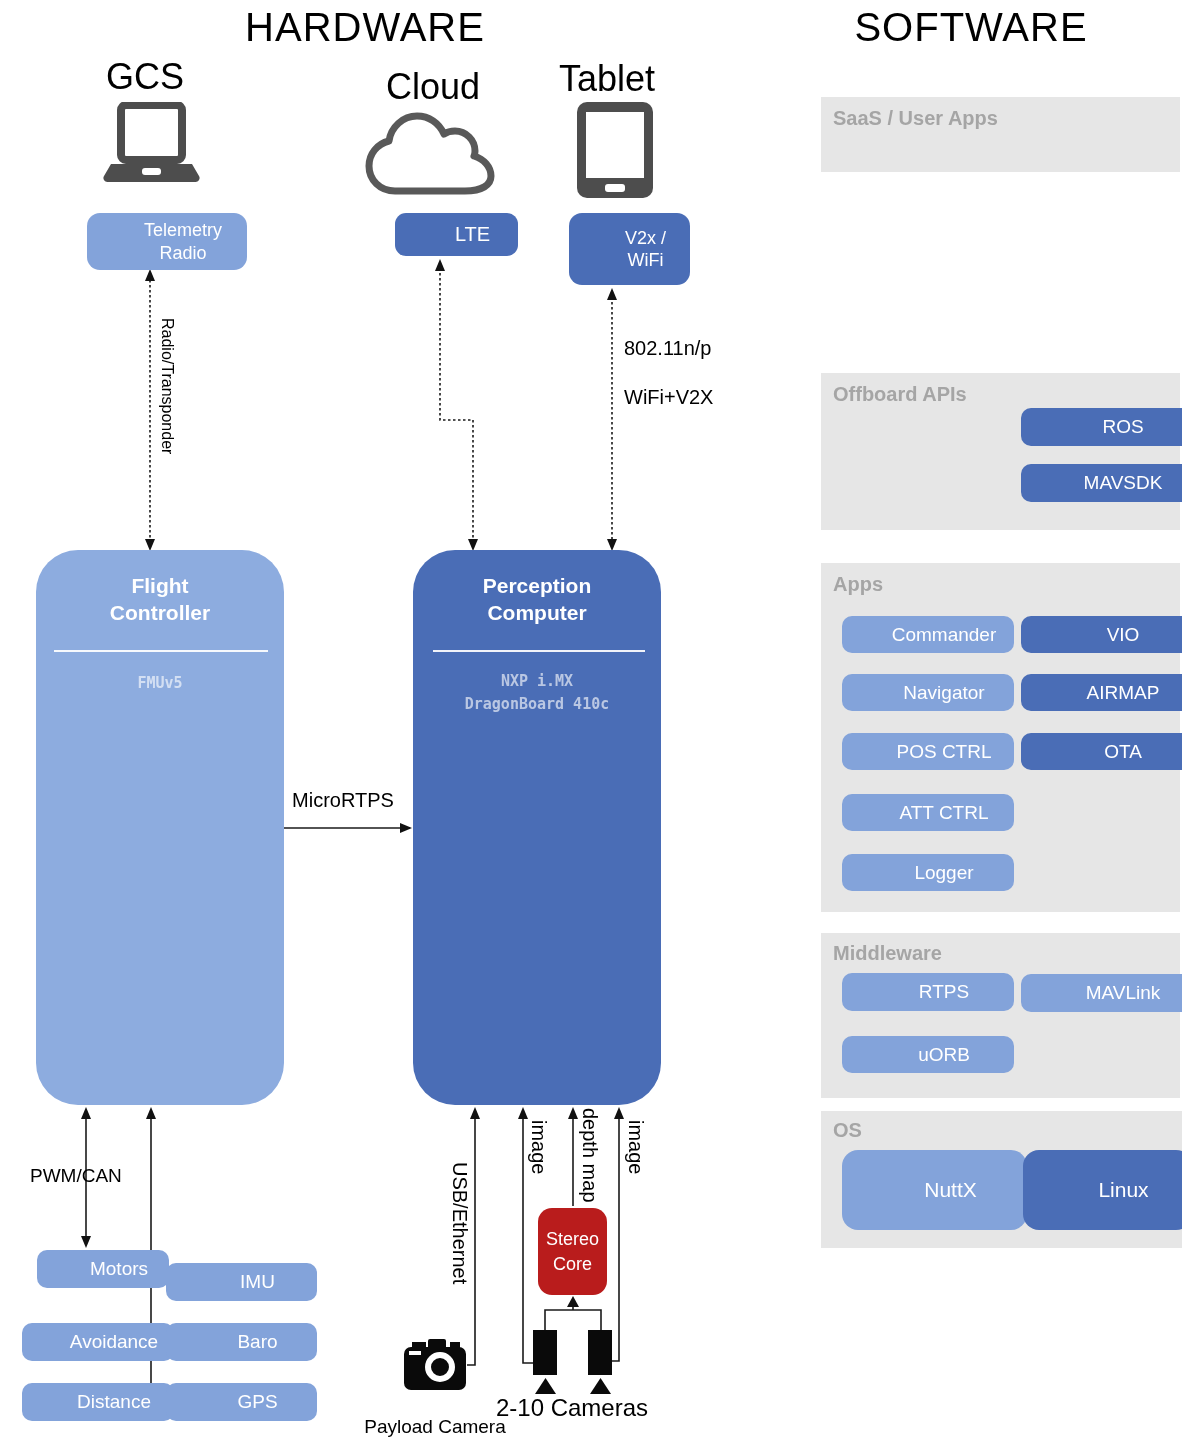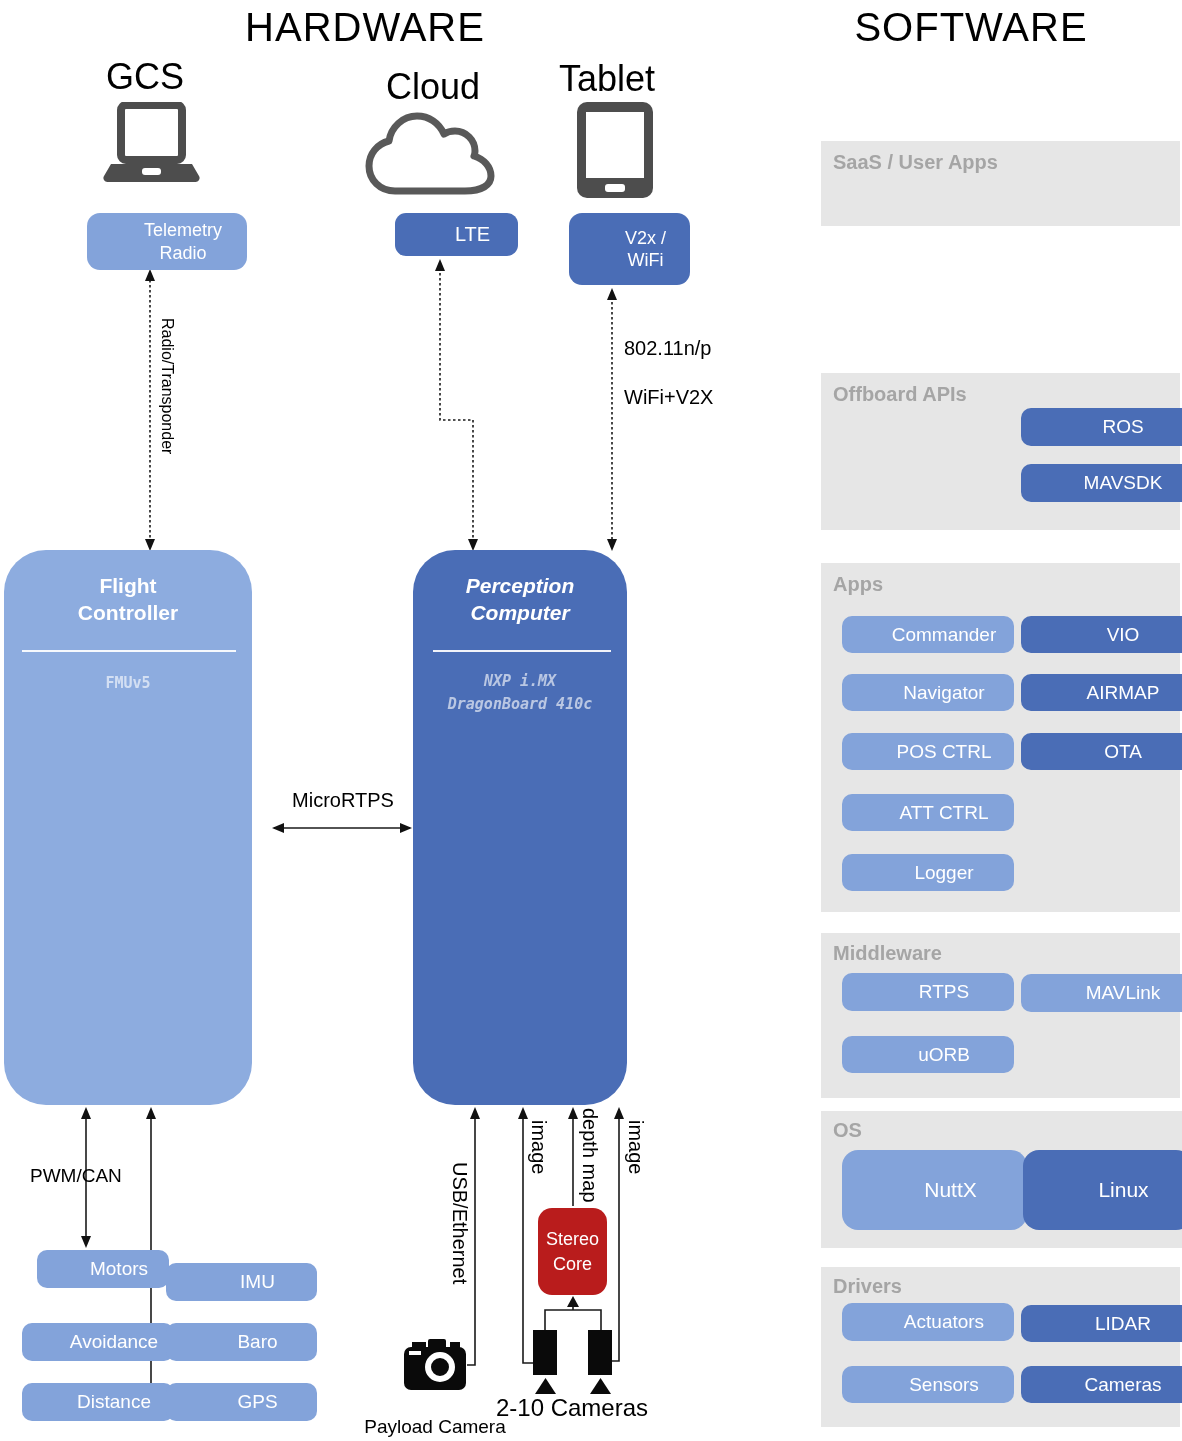--- a/index.html
+++ b/index.html
@@ -129,28 +129,28 @@
   <div class="abs edgelabel" style="left:624px;top:386px;">WiFi+V2X</div>
   <div class="abs edgelabel" style="left:274px;top:789px;width:138px;text-align:center;font-size:20px;">MicroRTPS</div>
   <div class="abs edgelabel" style="left:30px;top:1165px;font-size:19px;">PWM/CAN</div>
   <div class="abs edgelabel vert" style="left:448px;top:1162px;">USB/Ethernet</div>
   <div class="abs edgelabel vert" style="left:527px;top:1120px;">image</div>
   <div class="abs edgelabel vert" style="left:578px;top:1108px;">depth map</div>
   <div class="abs edgelabel vert" style="left:624px;top:1120px;">image</div>
   <div class="abs edgelabel" style="left:492px;top:1394px;width:160px;text-align:center;font-size:24px;">2-10 Cameras</div>
   <div class="abs edgelabel" style="left:350px;top:1416px;width:170px;text-align:center;font-size:19px;">Payload Camera</div>
 
-  <div class="abs bigbox fc" style="left:4px;top:550px;width:248px;height:555px;">
+  <div class="abs bigbox fc" style="left:36px;top:550px;width:248px;height:555px;">
     <div class="abs bigtitle pre" style="left:0;top:22px;">Flight
 Controller</div>
     <div class="abs divider" style="left:18px;right:16px;top:100px;"></div>
     <div class="abs subtitle" style="left:0;top:122px;">FMUv5</div>
   </div>
 
-  <div class="abs bigbox pc" style="left:413px;top:550px;width:214px;height:555px;font-style:italic;">
+  <div class="abs bigbox pc" style="left:413px;top:550px;width:248px;height:555px;">
     <div class="abs bigtitle pre" style="left:0;top:22px;">Perception
 Computer</div>
     <div class="abs divider" style="left:20px;right:16px;top:100px;"></div>
     <div class="abs subtitle pre" style="left:0;top:120px;">NXP i.MX
 DragonBoard 410c</div>
   </div>
 
   <div class="abs stereo pre" style="left:538px;top:1208px;width:69px;height:87px;">Stereo
 Core</div>
 
@@ -165,21 +165,21 @@
     </svg>
   </div>
 
   <div class="abs pill light" style="left:37px;top:1250px;width:100px;height:38px;">Motors</div>
   <div class="abs pill light" style="left:22px;top:1323px;width:120px;height:38px;">Avoidance</div>
   <div class="abs pill light" style="left:22px;top:1383px;width:120px;height:38px;">Distance</div>
   <div class="abs pill light" style="left:166px;top:1263px;width:119px;height:38px;">IMU</div>
   <div class="abs pill light" style="left:166px;top:1323px;width:119px;height:38px;">Baro</div>
   <div class="abs pill light" style="left:166px;top:1383px;width:119px;height:38px;">GPS</div>
 
-  <div class="abs section" style="left:821px;top:97px;width:359px;height:85px;margin-top:44px;">
+  <div class="abs section" style="left:821px;top:97px;width:359px;height:75px;">
     <div class="abs seclabel" style="left:12px;top:10px;">SaaS / User Apps</div>
   </div>
 
   <div class="abs section" style="left:821px;top:373px;width:359px;height:157px;">
     <div class="abs seclabel" style="left:12px;top:10px;">Offboard APIs</div>
     <div class="abs pill dark" style="left:200px;top:35px;width:140px;height:38px;">ROS</div>
     <div class="abs pill dark" style="left:200px;top:91px;width:140px;height:38px;">MAVSDK</div>
   </div>
 
   <div class="abs section" style="left:821px;top:563px;width:359px;height:349px;">
@@ -200,21 +200,14 @@
     <div class="abs pill light" style="left:21px;top:103px;width:140px;height:37px;">uORB</div>
     <div class="abs pill light" style="left:200px;top:41px;width:140px;height:38px;">MAVLink</div>
   </div>
 
   <div class="abs section" style="left:821px;top:1111px;width:364px;height:137px;">
     <div class="abs seclabel" style="left:12px;top:8px;">OS</div>
     <div class="abs pill light" style="left:21px;top:39px;width:153px;height:80px;font-size:21px;border-radius:16px;">NuttX</div>
     <div class="abs pill dark" style="left:202px;top:39px;width:137px;height:80px;font-size:21px;border-radius:16px;">Linux</div>
   </div>
 
-  <div class="abs section" style="left:821px;top:1267px;width:359px;height:160px;">
-    <div class="abs seclabel" style="left:12px;top:8px;">Drivers</div>
-    <div class="abs pill light" style="left:21px;top:36px;width:140px;height:38px;">Actuators</div>
-    <div class="abs pill light" style="left:21px;top:99px;width:140px;height:37px;">Sensors</div>
-    <div class="abs pill dark" style="left:200px;top:38px;width:140px;height:37px;">LIDAR</div>
-    <div class="abs pill dark" style="left:200px;top:99px;width:140px;height:37px;">Cameras</div>
-  </div>
 
 </div>
 
 </body></html>

